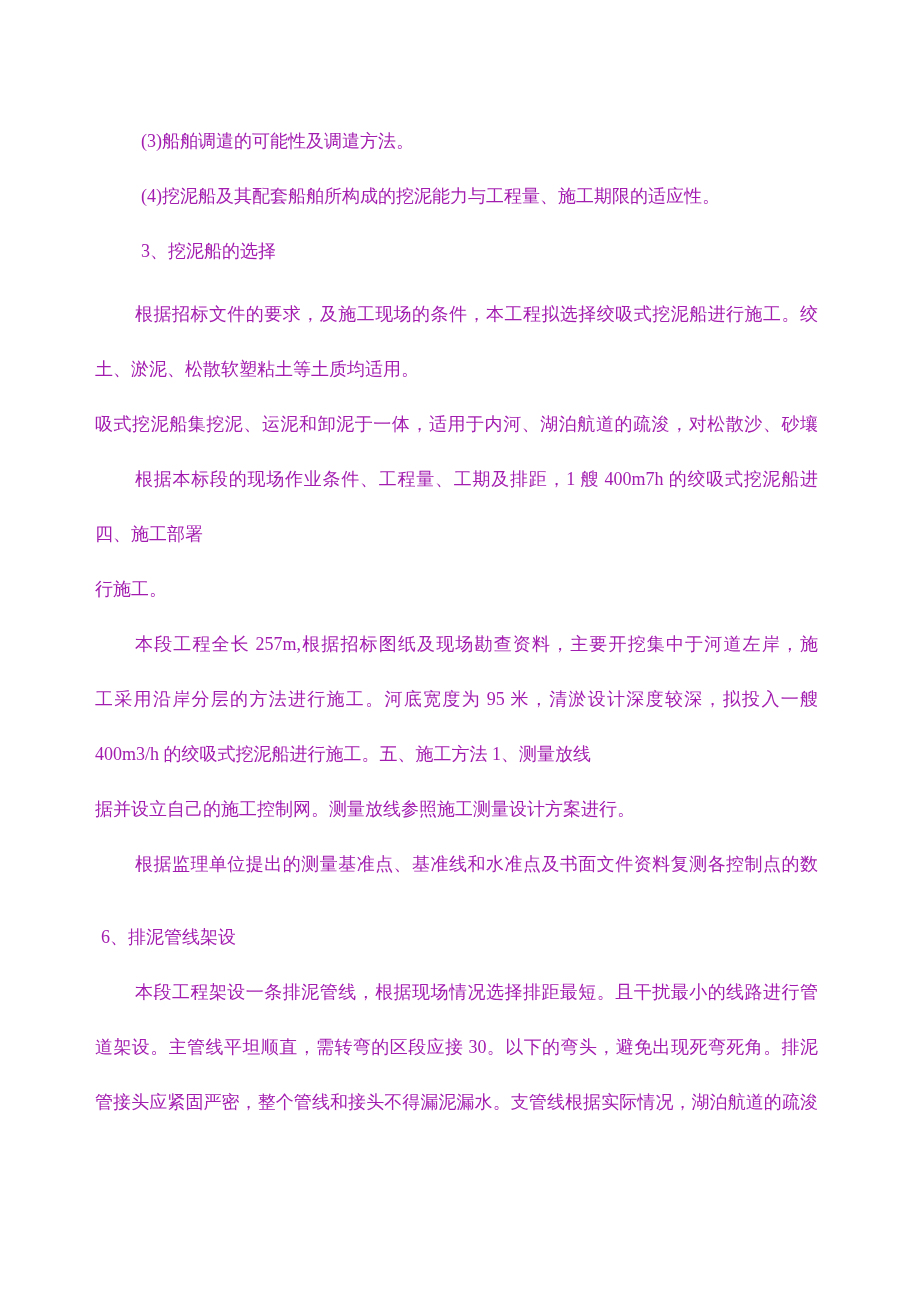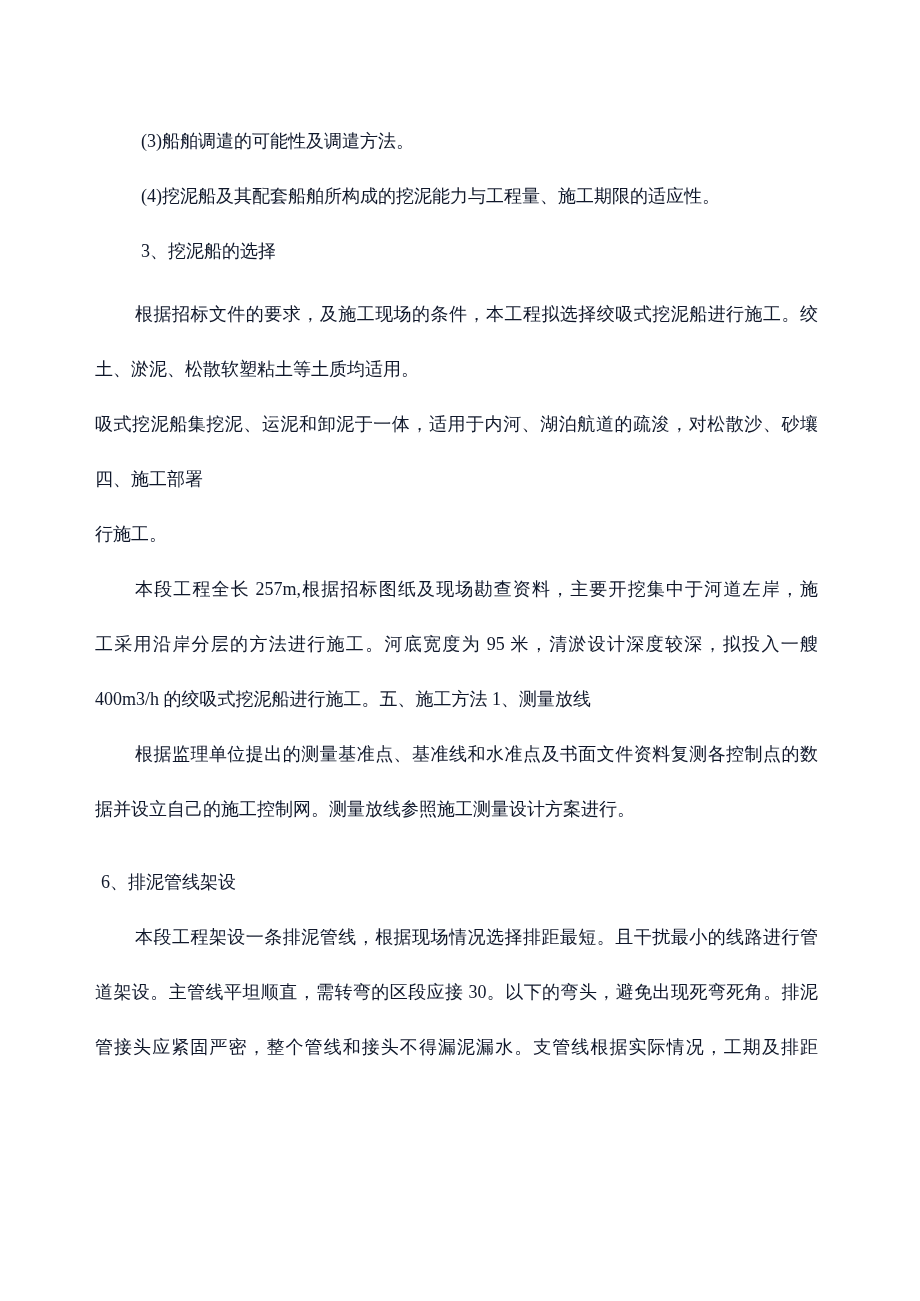--- a/index.html
+++ b/index.html
@@ -11,21 +11,21 @@
     width: 920px;
     height: 1301px;
     position: relative;
     overflow: hidden;
   }
   .doc-page {
     position: absolute;
     left: 95px;
     top: 114px;
     width: 723px;
-    color: #0f172a;
+    color: #a21caf;
     font-family: "Liberation Serif", "DejaVu Serif", serif;
     font-size: 18px;
   }
   .ln {
     height: 55px;
     line-height: 55px;
     overflow: hidden;
     white-space: pre-wrap;
     text-align: left;
   }
@@ -48,24 +48,25 @@
 </head>
 <body>
 
 <div class="doc-page">
   <div class="ln ind-a">(3)船舶调遣的可能性及调遣方法。</div>
   <div class="ln ind-a">(4)挖泥船及其配套船舶所构成的挖泥能力与工程量、施工期限的适应性。</div>
   <div class="ln ind-a">3、挖泥船的选择</div>
   <div class="ln ind-p just gap-sm">根据招标文件的要求，及施工现场的条件，本工程拟选择绞吸式挖泥船进行施工。绞</div>
   <div class="ln">土、淤泥、松散软塑粘土等土质均适用。</div>
   <div class="ln just">吸式挖泥船集挖泥、运泥和卸泥于一体，适用于内河、湖泊航道的疏浚，对松散沙、砂壤</div>
+  <div class="ln ind-p just">根据本标段的现场作业条件、工程量、工期及排距，1 艘 400m7h 的绞吸式挖泥船进</div>
   <div class="ln">四、施工部署</div>
   <div class="ln">行施工。</div>
   <div class="ln ind-p just">本段工程全长 257m,根据招标图纸及现场勘查资料，主要开挖集中于河道左岸，施</div>
   <div class="ln just">工采用沿岸分层的方法进行施工。河底宽度为 95 米，清淤设计深度较深，拟投入一艘</div>
   <div class="ln">400m3/h 的绞吸式挖泥船进行施工。五、施工方法 1、测量放线</div>
+  <div class="ln">据并设立自己的施工控制网。测量放线参照施工测量设计方案进行。</div>
   <div class="ln ind-p just">根据监理单位提出的测量基准点、基准线和水准点及书面文件资料复测各控制点的数</div>
-  <div class="ln">据并设立自己的施工控制网。测量放线参照施工测量设计方案进行。</div>
   <div class="ln ind-s gap-lg">6、排泥管线架设</div>
   <div class="ln ind-p just">本段工程架设一条排泥管线，根据现场情况选择排距最短。且干扰最小的线路进行管</div>
   <div class="ln just">道架设。主管线平坦顺直，需转弯的区段应接 30。以下的弯头，避免出现死弯死角。排泥</div>
-  <div class="ln just">管接头应紧固严密，整个管线和接头不得漏泥漏水。支管线根据实际情况，工期及排距</div>
+  <div class="ln just">管接头应紧固严密，整个管线和接头不得漏泥漏水。支管线根据实际情况，湖泊航道的疏浚</div>
 </div>
 
 </body></html>

